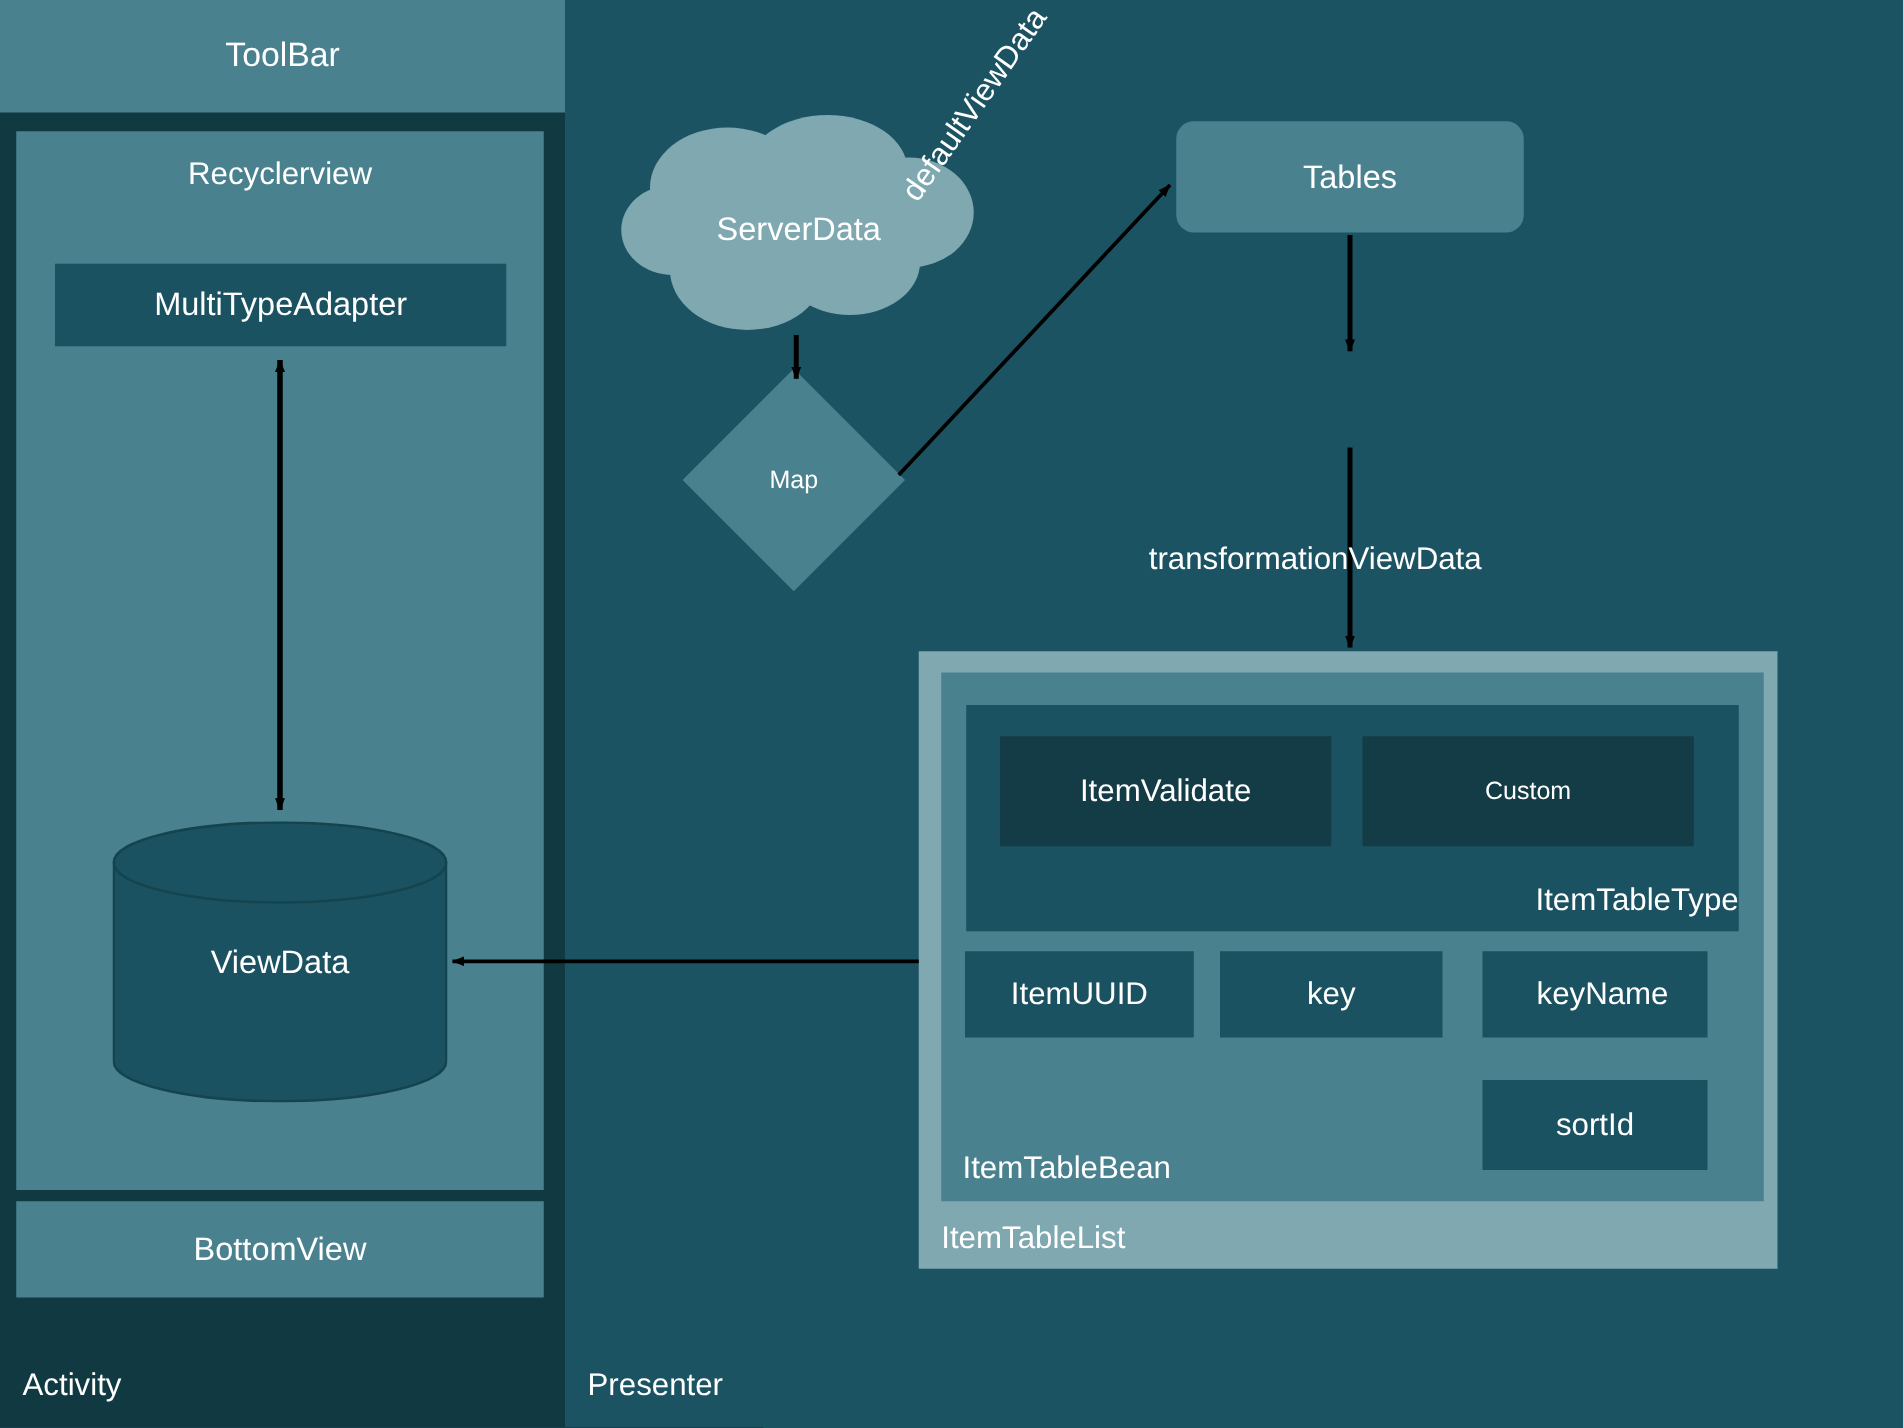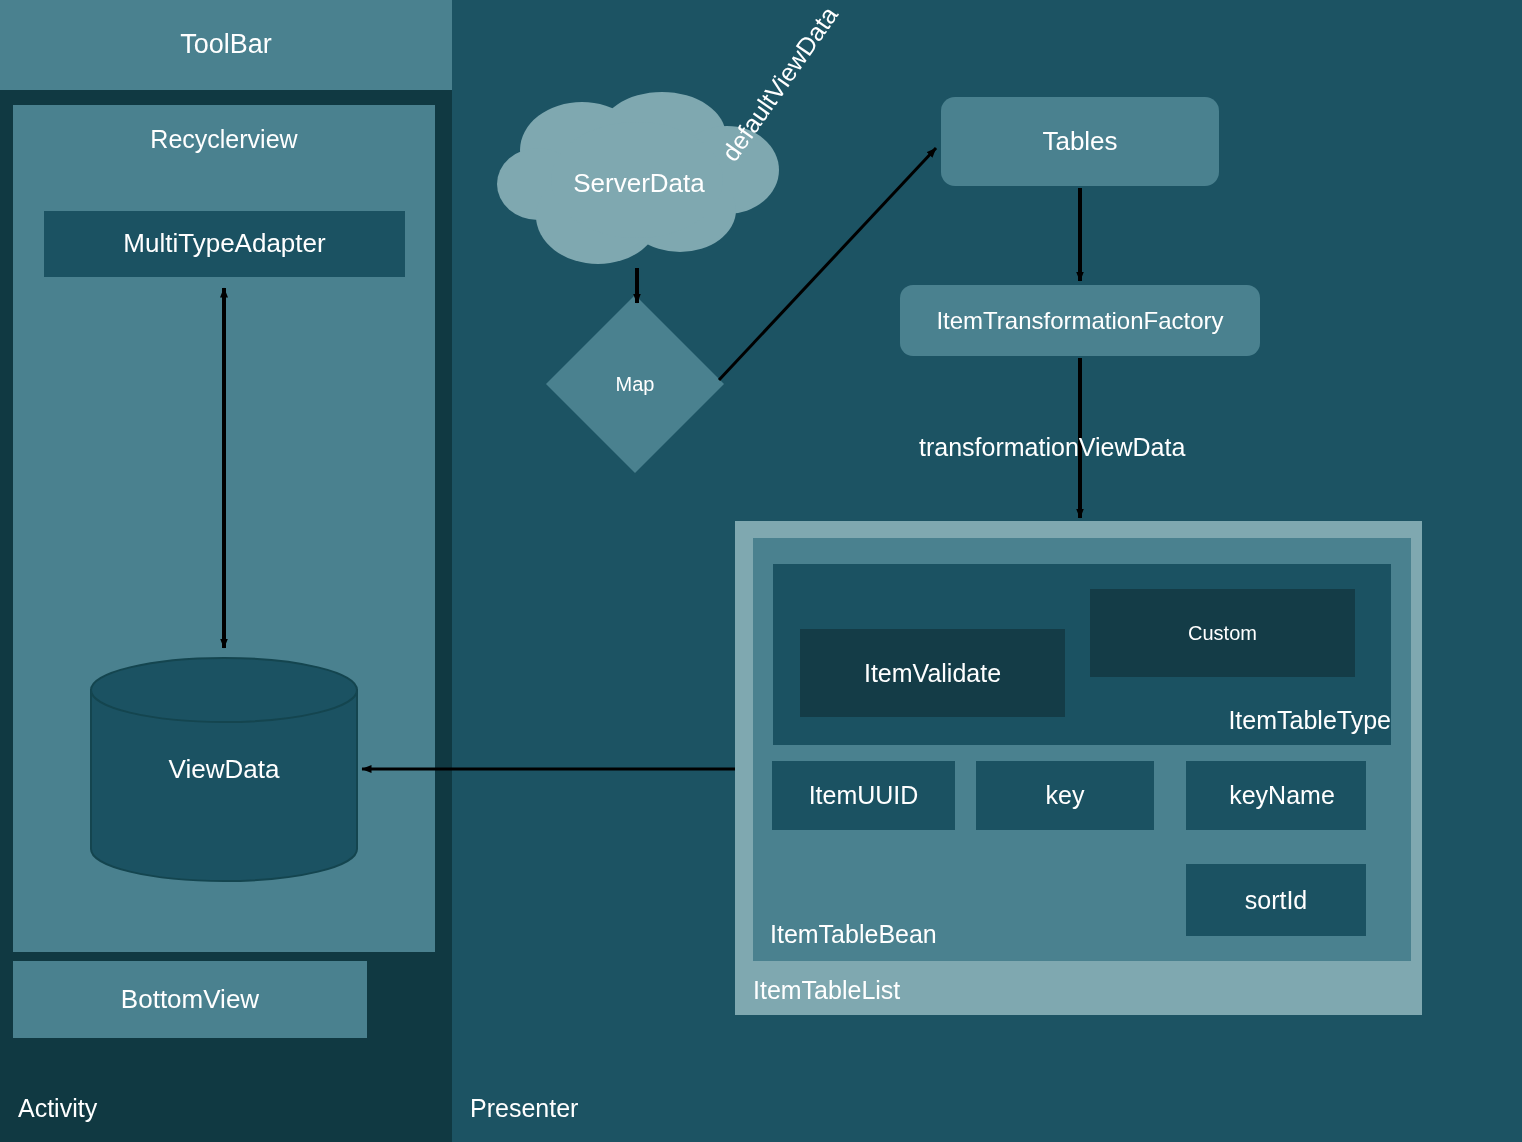--- a/index.html
+++ b/index.html
@@ -63,21 +63,21 @@
     left: 13px; top: 105px; width: 422px; height: 847px;
     align-items: flex-start;
     padding-top: 20px;
     font-size: 25px;
   }
   #multitypeadapter {
     left: 44px; top: 211px; width: 361px; height: 66px;
     font-size: 26px;
   }
   #bottomview {
-    left: 13px; top: 961px; width: 354px; height: 77px;
+    left: 13px; top: 961px; width: 422px; height: 77px;
     font-size: 26px;
   }
 
   
   #viewdata-cyl {
     position: absolute;
     left: 90px; top: 657px; width: 268px; height: 225px;
   }
   #viewdata-cyl svg { display: block; }
   #viewdata-label {
@@ -138,21 +138,20 @@
   }
   #itemtabletype {
     left: 773px; top: 564px; width: 618px; height: 181px;
     align-items: flex-end; justify-content: flex-end;
     padding: 0 0 10px 14px;
     font-size: 25px;
   }
   #itemvalidate {
     left: 800px; top: 589px; width: 265px; height: 88px;
     font-size: 25px;
-    margin-top: 40px;
   }
   #custom {
     left: 1090px; top: 589px; width: 265px; height: 88px;
     font-size: 20px;
   }
   #itemuuid {
     left: 772px; top: 761px; width: 183px; height: 69px;
     font-size: 25px;
   }
   #key {
@@ -250,23 +249,20 @@
     </svg>
   </div>
   <div id="map-label">
     <span>Map</span>
   </div>
 
   <div class="box mid" id="tables">
     <span>Tables</span>
   </div>
 
-  <div class="box mid" id="itemtransformationfactory">
-    <span>ItemTransformationFactory</span>
-  </div>
 
   <div class="box light" id="itemtablelist">
     <span>ItemTableList</span>
   </div>
 
   <div class="box mid" id="itemtablebean">
     <span>ItemTableBean</span>
   </div>
 
   <div class="box dark" id="itemtabletype">

